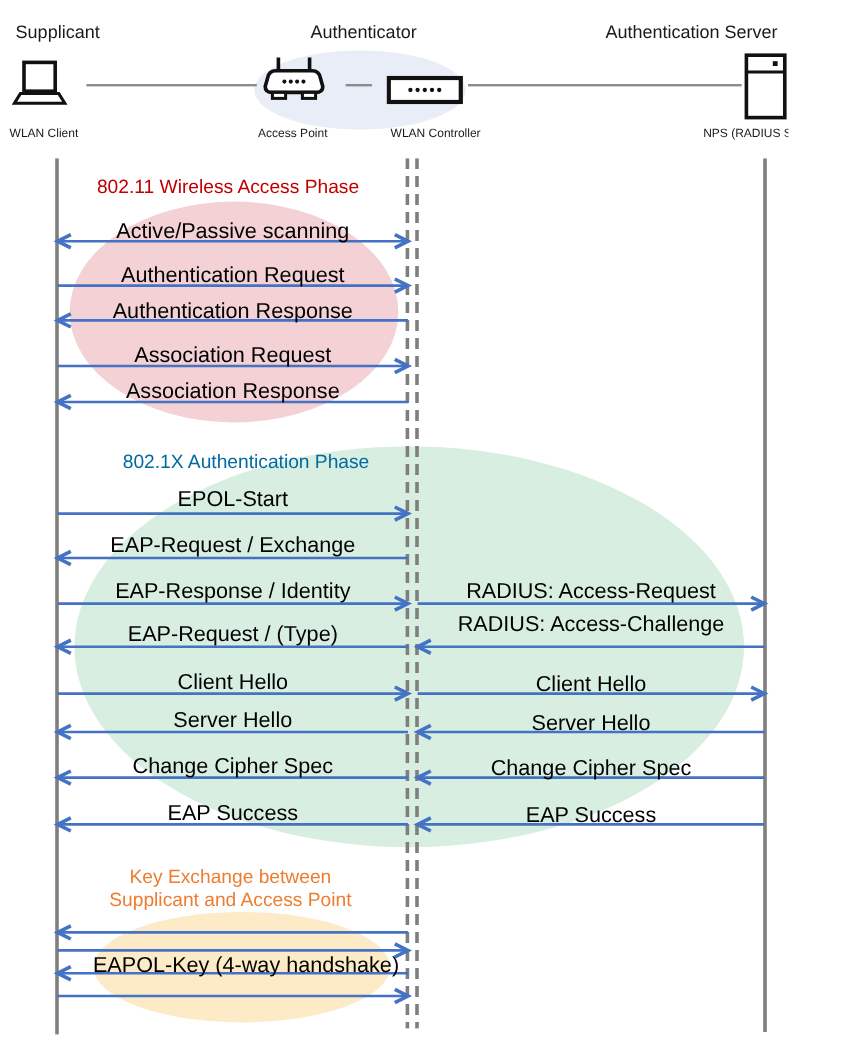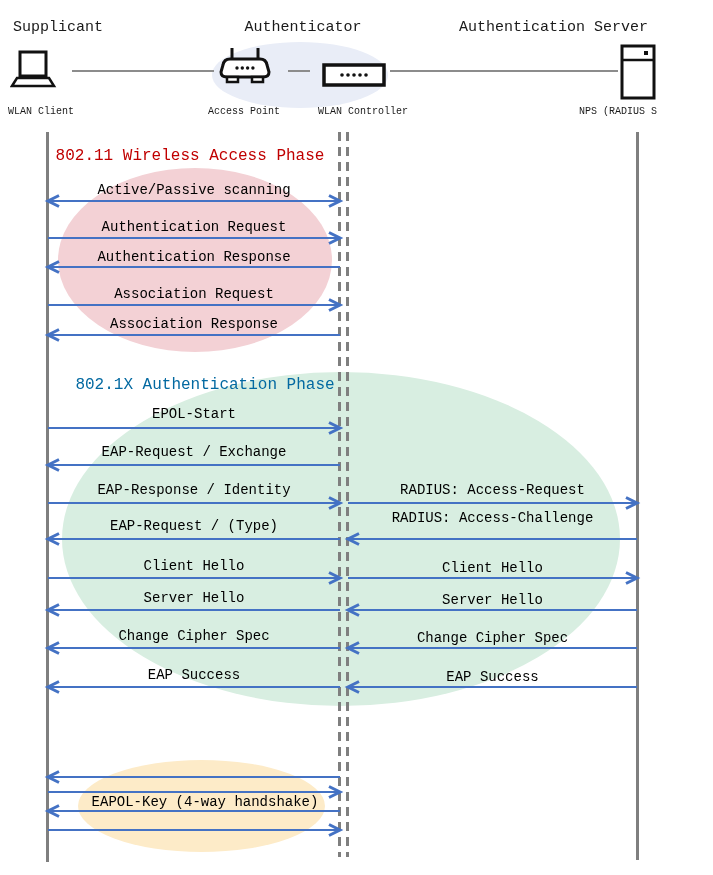--- a/index.html
+++ b/index.html
@@ -1,27 +1,27 @@
 <!DOCTYPE html>
 <html><head>
 <meta charset="utf-8">
 <style>
   html,body{margin:0;padding:0;background:#fff;}
   .canvas{position:relative;width:657px;height:875px;background:#ffffff;
-          font-family:Liberation Mono, monospace;overflow:hidden;color:#1a1a1a;}
+          font-family:Liberation Sans, sans-serif;overflow:hidden;color:#1a1a1a;}
   .hdr{position:absolute;font-size:15px;white-space:nowrap;z-index:3;}
   .centered{transform:translateX(-50%);}
   .node-label{position:absolute;font-size:10px;white-space:nowrap;z-index:3;}
   .ellipse{position:absolute;border-radius:50%;z-index:0;}
   .lifeline{position:absolute;width:3px;z-index:1;background:#7f7f7f;}
   .lifeline.dashed{background:repeating-linear-gradient(to bottom,#7f7f7f 0 9px,transparent 9px 15px);}
   .conn{position:absolute;height:2px;background:#8c8c8c;z-index:1;}
   .phase-title{position:absolute;font-size:16px;text-align:center;white-space:pre-line;
                transform:translateX(-50%);z-index:3;line-height:19px;}
-  .msg-label{position:absolute;font-size:14px;color:#000;white-space:nowrap;
+  .msg-label{position:absolute;font-size:18px;color:#000;white-space:nowrap;
              transform:translateX(-50%);z-index:3;}
   .icon{position:absolute;z-index:2;}
 </style>
 </head>
 <body>
 
 <div class="canvas">
 
   <div class="hdr" style="left:13px;top:19px;">Supplicant</div>
   <div class="hdr centered" style="left:303px;top:19px;">Authenticator</div>
@@ -74,20 +74,22 @@
   <div class="ellipse" style="left: 62px; top: 372px; width: 558px; height: 334px; background: rgb(216, 238, 225);"></div>
   <div class="ellipse" style="left: 78px; top: 760px; width: 247px; height: 92px; background: rgb(253, 235, 200);"></div>
 
   <div class="lifeline" style="left:46px;top:132px;height:730px;"></div>
   <div class="lifeline dashed" style="left:338px;top:132px;height:725px;"></div>
   <div class="lifeline dashed" style="left:346px;top:132px;height:725px;"></div>
   <div class="lifeline" style="left:636px;top:132px;height:728px;"></div>
 
   <div class="phase-title" style="left: 190px; top: 147px; color: rgb(192, 0, 0);">802.11 Wireless Access Phase</div>
   <div class="phase-title" style="left: 205px; top: 376px; color: #0369a1;">802.1X Authentication Phase</div>
+  <div class="phase-title" style="left: 192px; top: 722px; color: rgb(237, 125, 49);">Key Exchange between
+Supplicant and Access Point</div>
 
   <div id="messages">
       <div class="msg-label" style="left: 194px; top: 182px;">Active/Passive scanning</div>
       <svg width="296" height="18" style="position: absolute; left: 46px; top: 192px; z-index: 2; overflow: visible;">
         <line x1="2" x2="294" y1="9" y2="9" stroke="#4472C4" stroke-width="2.2"></line>
         <polyline points="283,3.5 294,9 283,14.5" fill="none" stroke="#4472C4" stroke-width="3"></polyline>
         <polyline points="13,3.5 2,9 13,14.5" fill="none" stroke="#4472C4" stroke-width="3"></polyline>
       </svg>
       <div class="msg-label" style="left: 194px; top: 219px;">Authentication Request</div>
       <svg width="296" height="18" style="position: absolute; left: 46px; top: 229px; z-index: 2; overflow: visible;">

